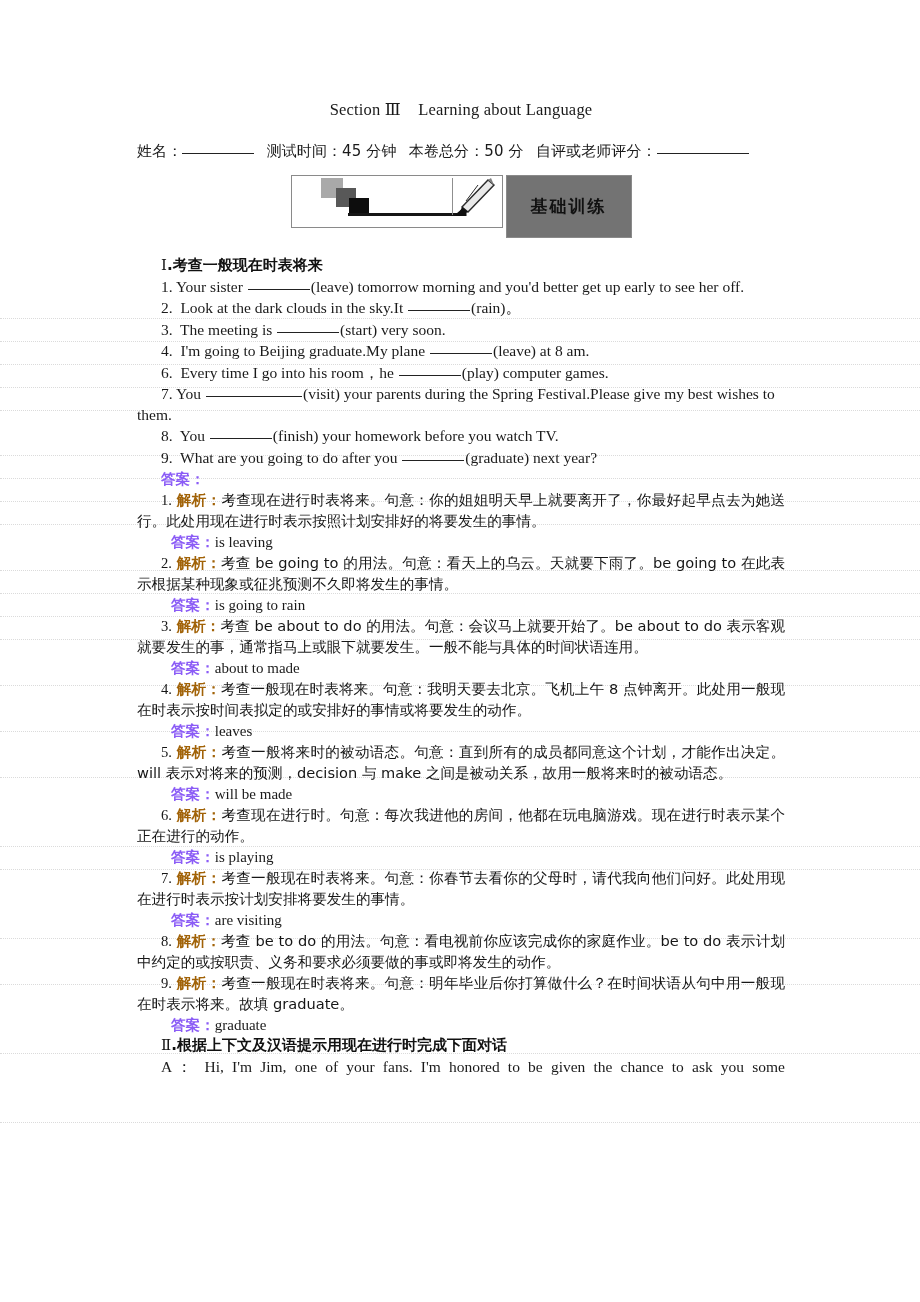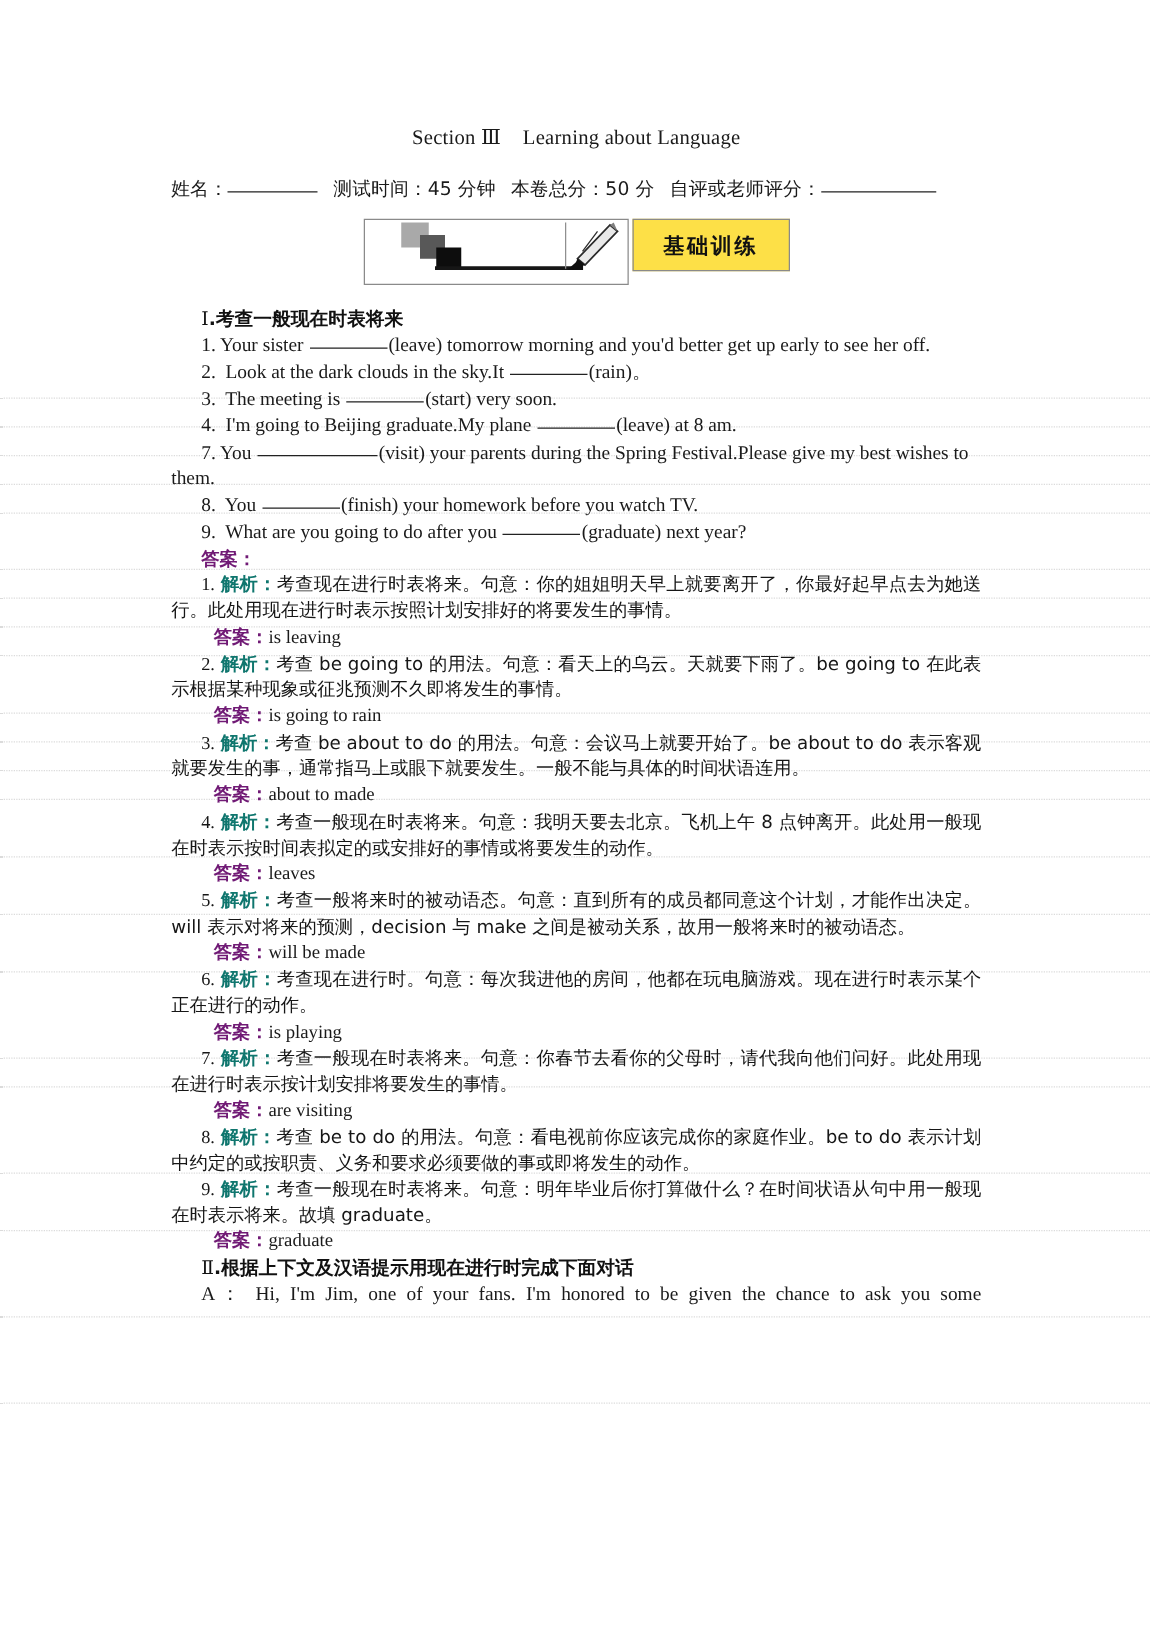--- a/index.html
+++ b/index.html
@@ -66,27 +66,27 @@
     height: 53px;
     border: 1.2px solid #8a8a8a;
     box-sizing: border-box;
     position: relative;
     background: #fff;
     overflow: hidden;
   }
   .banner-gap { width: 3px; }
   .banner-right {
     width: 126px;
-    height: 42px;
+    height: 63px;
     border: 1.2px solid #8a8a8a;
     box-sizing: border-box;
     display: flex;
     align-items: center;
     justify-content: center;
-    background: #fde047;
+    background: #737373;
   }
   .banner-right span {
     font-family: "DejaVu Sans", "Liberation Sans", sans-serif;
     font-size: 17px;
     font-weight: 600;
     letter-spacing: 2px;
     color: #111;
   }
   .deco { position: absolute; }
   .sq1 { left: 29px; top: 2px;  width: 22px; height: 20px; background: #a9a9a9; }
@@ -135,26 +135,26 @@
     text-indent: 24px;
     text-align: justify;
     color: #161616;
   }
   .exp .en,
   .ans .en {
     font-family: "Liberation Serif", "DejaVu Serif", serif;
     font-size: 15px;
   }
   .lbl-ans {
-    color: #701a75;
+    color: #8b5cf6;
     font-weight: 600;
     font-family: "DejaVu Sans", "Liberation Sans", sans-serif;
   }
   .lbl-exp {
-    color: #0f766e;
+    color: #a16207;
     font-weight: 600;
     font-family: Liberation Sans, sans-serif;
   }
   .ans {
     font-size: 14.6px;
     line-height: 1.36;
     margin: 1px 0;
     text-indent: 34px;
     font-family: "DejaVu Sans", "Liberation Sans", sans-serif;
   }
@@ -252,20 +252,21 @@
 
     <div class="q-line"><span class="num">1.</span> <span>Your sister </span><span class="fill"></span><span>(leave) tomorrow morning and you'd better get up early to see her off.</span></div>
 
     <div class="q-line"><span class="num">2.</span>&nbsp; <span>Look at the dark clouds in the sky.It </span><span class="fill"></span><span>(rain)。</span></div>
 
     <div class="q-line"><span class="num">3.</span>&nbsp; <span>The meeting is </span><span class="fill"></span><span>(start) very soon.</span></div>
 
     <div class="q-line"><span class="num">4.</span>&nbsp; <span>I'm going to Beijing graduate.My plane </span><span class="fill"></span><span>(leave) at 8 am.</span></div>
 
 
+    <div class="q-line"><span class="num">6.</span>&nbsp; <span>Every time I go into his room，he </span><span class="fill"></span><span>(play) computer games.</span></div>
 
     <div class="q-line"><span class="num">7.</span> <span>You </span><span class="fill w-wide"></span><span>(visit) your parents during the Spring Festival.Please give my best wishes to them.</span></div>
 
     <div class="q-line"><span class="num">8.</span>&nbsp; <span>You </span><span class="fill"></span><span>(finish) your homework before you watch TV.</span></div>
 
     <div class="q-line"><span class="num">9.</span>&nbsp; <span>What are you going to do after you </span><span class="fill"></span><span>(graduate) next year?</span></div>
 
     <div class="ans ans-only"><span class="lbl-ans">答案：</span></div>
 
     <div class="exp"><span class="num">1.</span> <span class="lbl-exp">解析：</span><span>考查现在进行时表将来。句意：你的姐姐明天早上就要离开了，你最好起早点去为她送行。此处用现在进行时表示按照计划安排好的将要发生的事情。</span></div>

